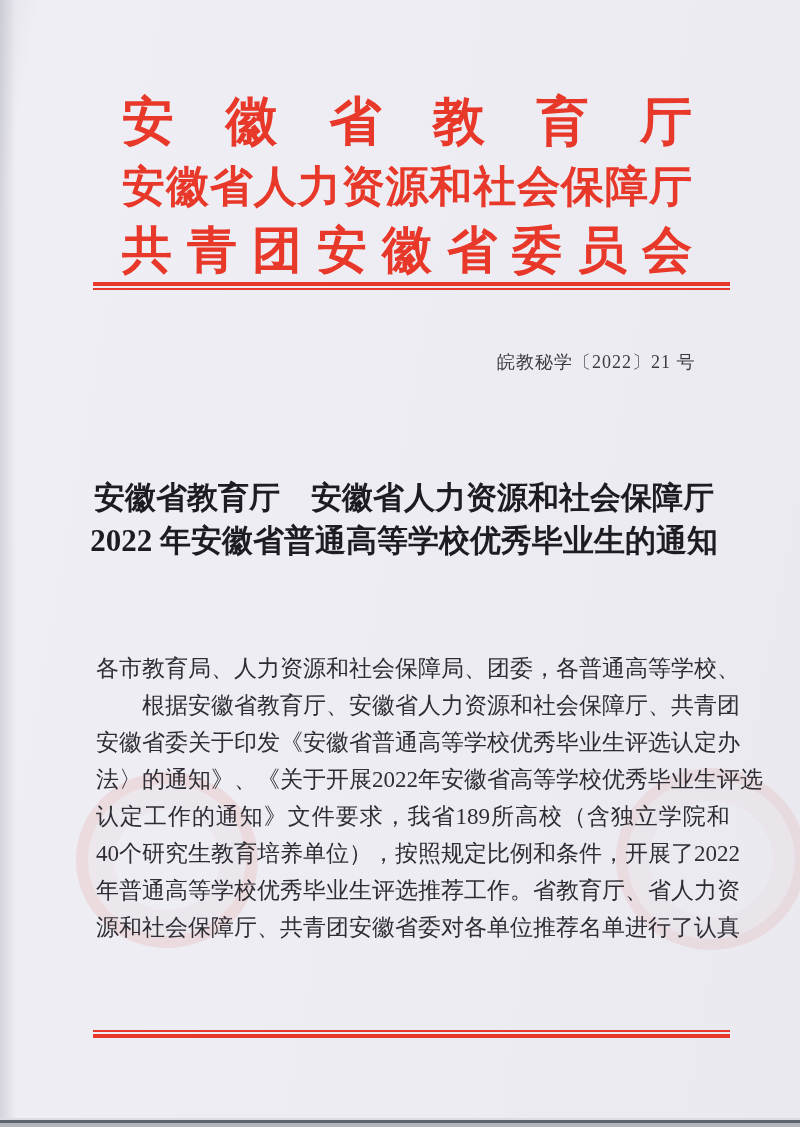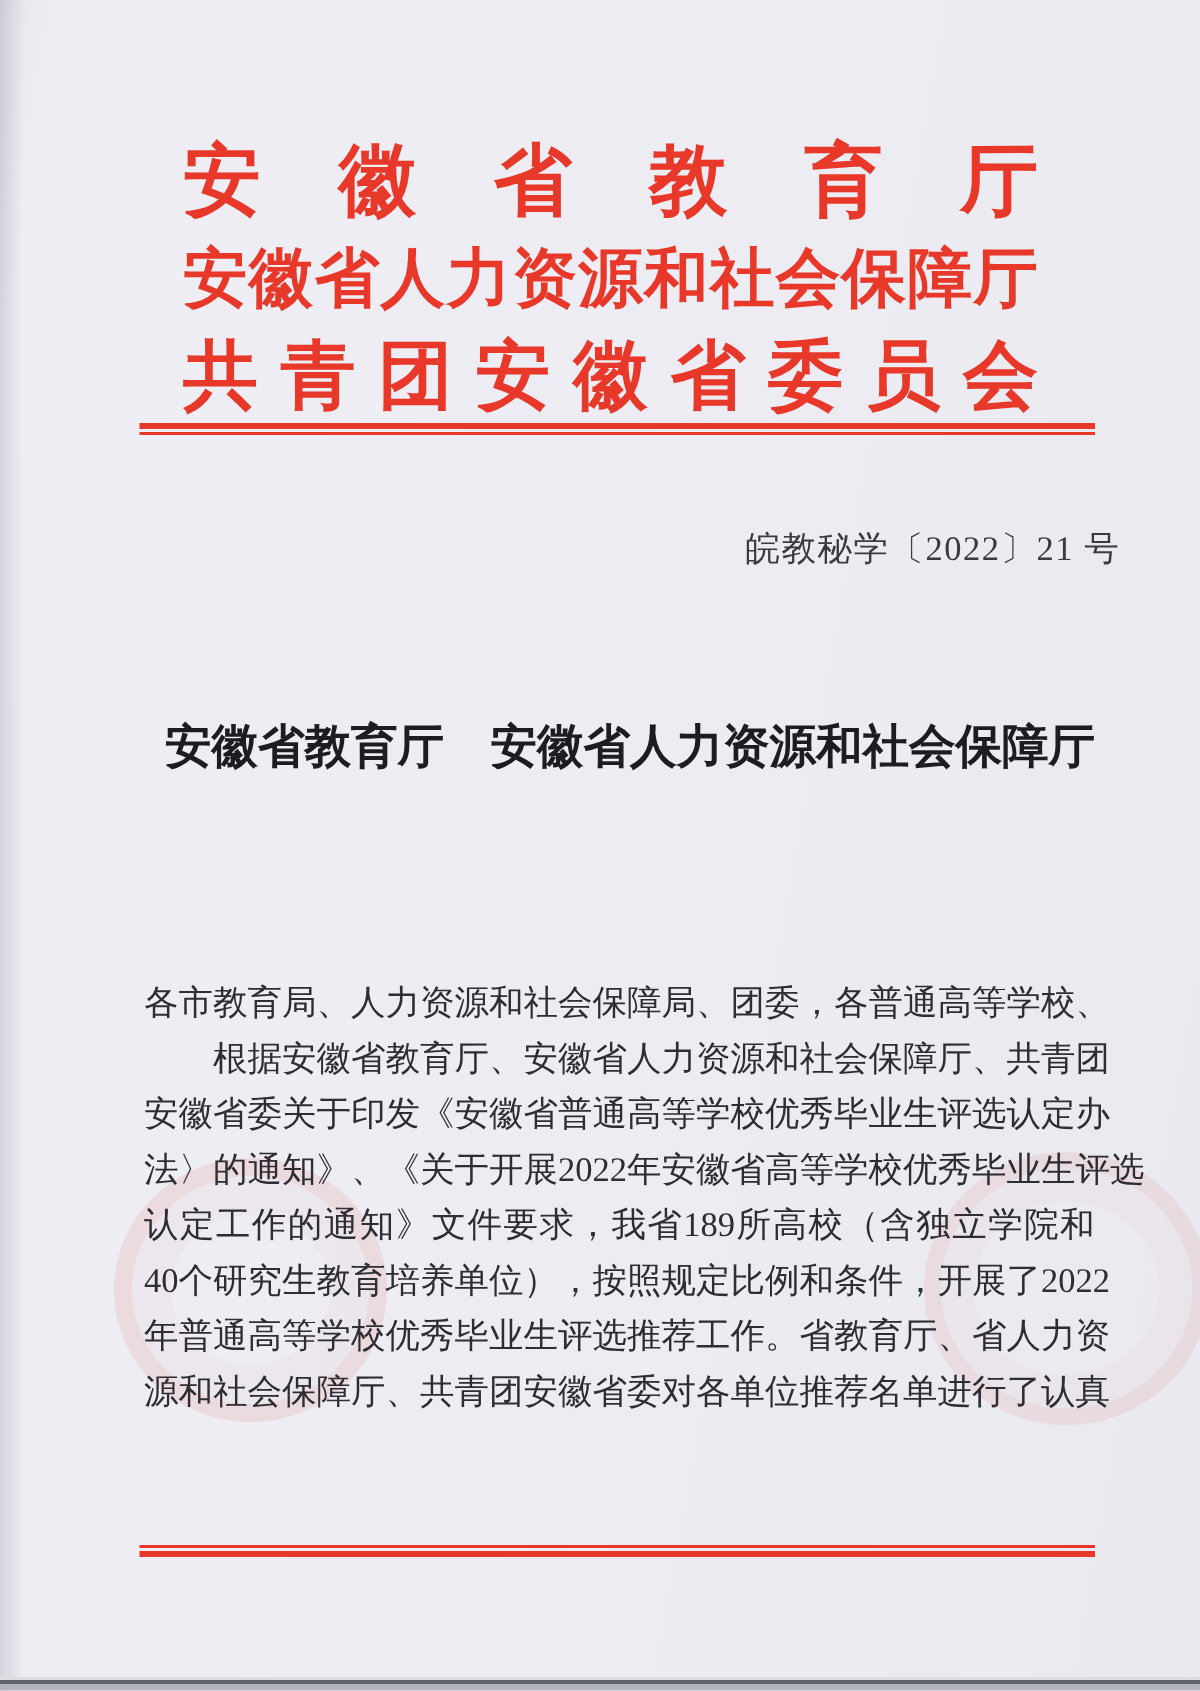--- a/index.html
+++ b/index.html
@@ -32,26 +32,26 @@
   .org1{top:92px;font-size:52px;line-height:60px;}
   .org2{top:158px;font-size:43px;line-height:58px;}
   .org3{top:220px;font-size:50px;line-height:60px;}
   
   .rule{position:absolute;left:93px;width:637px;height:2px;}
   .rule-header{top:282px;border-top:4px solid var(--red);border-bottom:2px solid var(--red);}
   .rule-footer{top:1030px;border-top:2px solid var(--red);border-bottom:4px solid var(--red);}
   
   .docnum{
     position:absolute;top:350px;left:497px;
-    font-size:23px;letter-spacing:1px;color:var(--docnum);white-space:nowrap;
+    font-size:18px;letter-spacing:1px;color:var(--docnum);white-space:nowrap;
   }
   
   .title-block{
     position:absolute;top:476px;left:78px;width:652px;
-    text-align:right;font-weight:bold;color:var(--title-ink);
+    text-align:center;font-weight:bold;color:var(--title-ink);
     font-size:31px;line-height:43px;
   }
   
   .body-block{
     position:absolute;top:650px;left:96px;width:634px;
     font-size:23px;color:var(--ink);
   }
   .bline{height:37px;line-height:37px;white-space:nowrap;}
   .jline{display:flex;justify-content:space-between;white-space:normal;}
   .indent{padding-left:46px;}
@@ -105,20 +105,21 @@
       <span>员</span>
       <span>会</span>
     </div>
 
   <div class="rule rule-header"></div>
 
   <div class="docnum">皖教秘学〔2022〕21 号</div>
 
   <div class="title-block">
     <div>安徽省教育厅　安徽省人力资源和社会保障厅</div>
+    <div>2022 年安徽省普通高等学校优秀毕业生的通知</div>
   </div>
 
   <div class="seal seal-left"></div>
   <div class="seal seal-right"></div>
 
   <div class="body-block">
     <div class="bline jline">
         <span>各</span>
         <span>市</span>
         <span>教</span>

